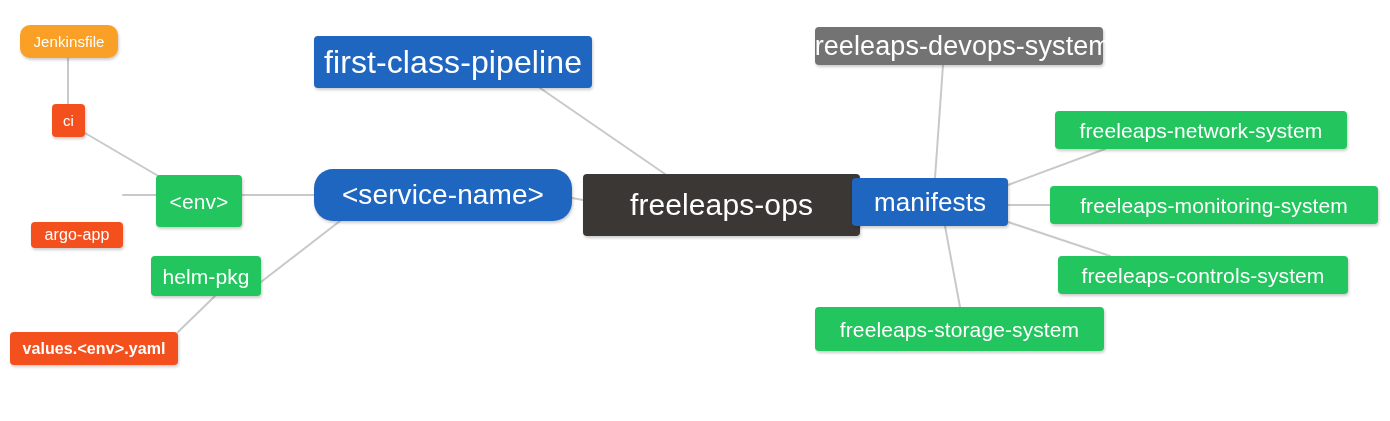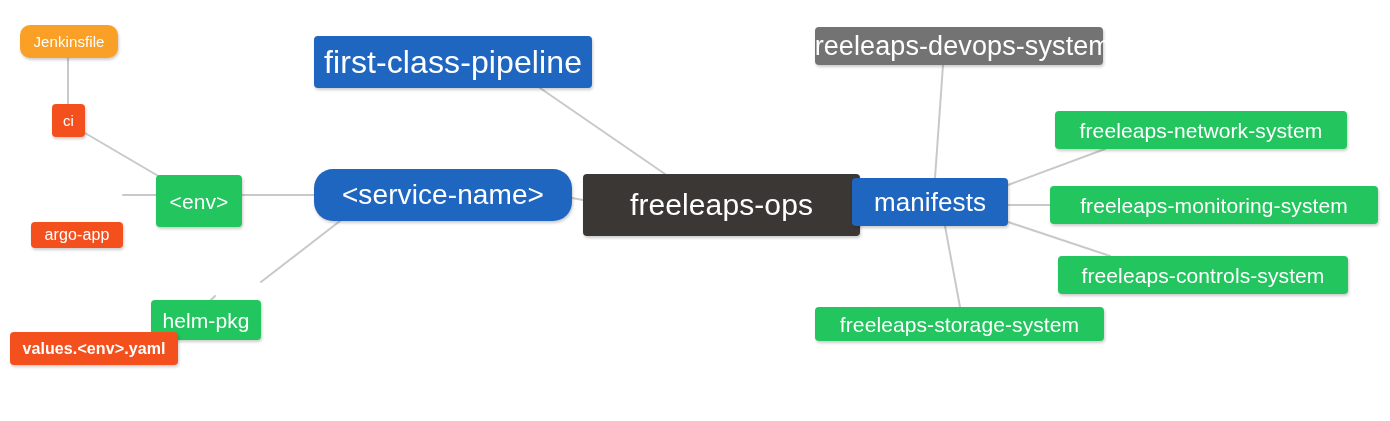--- a/index.html
+++ b/index.html
@@ -65,21 +65,21 @@
       </div>
       <div class="node" style="left: 52px; top: 104px; width: 33px; height: 33px; background: rgb(244, 80, 30); font-size: 15px;">
         <span>ci</span>
       </div>
       <div class="node" style="left: 31px; top: 178px; width: 92px; height: 26px; background: rgb(244, 80, 30); font-size: 16px; margin-top: 44px;">
         <span>argo-app</span>
       </div>
       <div class="node" style="left: 156px; top: 175px; width: 86px; height: 52px; background: rgb(34, 197, 94); font-size: 21px;">
         <span>&lt;env&gt;</span>
       </div>
-      <div class="node" style="left: 151px; top: 256px; width: 110px; height: 40px; background: rgb(34, 197, 94); font-size: 21px; margin-top: 44px;">
+      <div class="node" style="left: 151px; top: 256px; width: 110px; height: 40px; background: rgb(34, 197, 94); font-size: 21px;">
         <span>helm-pkg</span>
       </div>
       <div class="node" style="left: 10px; top: 332px; width: 168px; height: 33px; background: rgb(244, 80, 30); font-size: 16px; font-weight: bold;">
         <span>values.&lt;env&gt;.yaml</span>
       </div>
       <div class="node" style="left: 314px; top: 169px; width: 258px; height: 52px; background: rgb(31, 102, 193); font-size: 28px; border-radius: 19px;">
         <span>&lt;service-name&gt;</span>
       </div>
       <div class="node" style="left: 314px; top: 36px; width: 278px; height: 52px; background: rgb(31, 102, 193); font-size: 32px;">
         <span>first-class-pipeline</span>
@@ -95,17 +95,17 @@
       </div>
       <div class="node" style="left: 1055px; top: 111px; width: 292px; height: 38px; background: rgb(34, 197, 94); font-size: 21px;">
         <span>freeleaps-network-system</span>
       </div>
       <div class="node" style="left: 1050px; top: 186px; width: 328px; height: 38px; background: rgb(34, 197, 94); font-size: 21px; text-align: right;">
         <span>freeleaps-monitoring-system</span>
       </div>
       <div class="node" style="left: 1058px; top: 256px; width: 290px; height: 38px; background: rgb(34, 197, 94); font-size: 21px;">
         <span>freeleaps-controls-system</span>
       </div>
-      <div class="node" style="left: 815px; top: 307px; width: 289px; height: 34px; background: rgb(34, 197, 94); font-size: 21px;">
+      <div class="node" style="left: 815px; top: 307px; width: 289px; height: 44px; background: rgb(34, 197, 94); font-size: 21px;">
         <span>freeleaps-storage-system</span>
       </div>
     </div>
 </div>
 
 </body></html>

